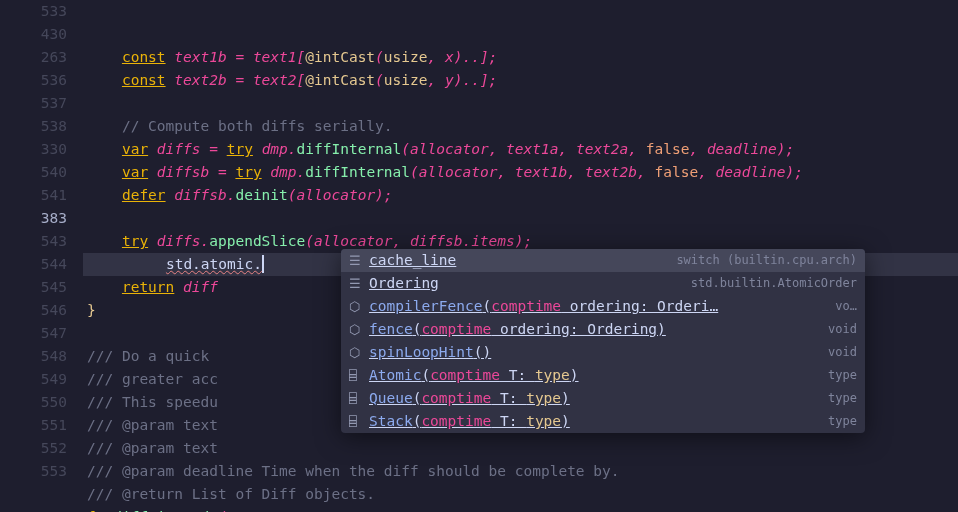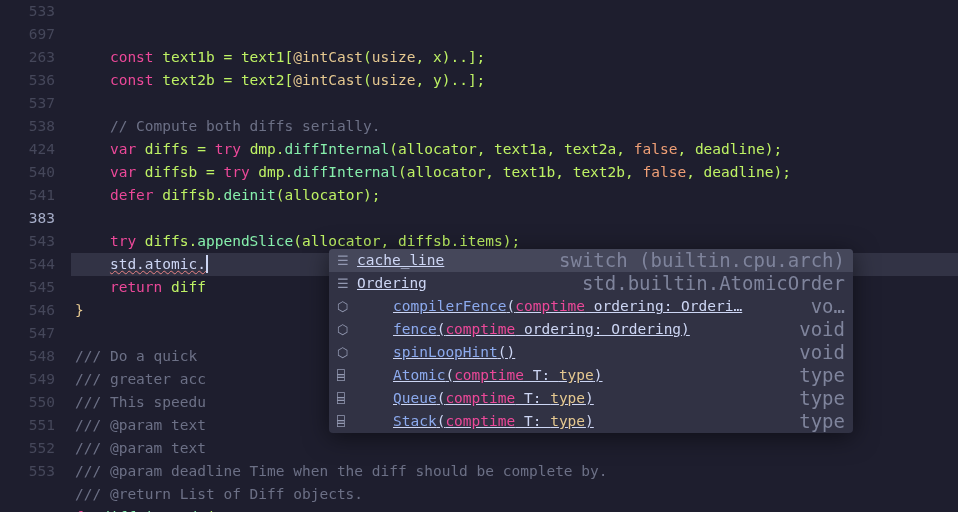--- a/index.html
+++ b/index.html
@@ -10,20 +10,21 @@
     line-height: 23px;
     width: 958px;
     height: 512px;
     overflow: hidden;
     color: #cdd6f4;
   }
   .editor {
     display: flex;
     height: 100%;
     position: relative;
+    padding-left: 12px;
   }
   .gutter {
     width: 75px;
     text-align: right;
     padding-right: 20px;
     color: #45475a;
     user-select: none;
     flex-shrink: 0;
     padding-top: 0;
   }
@@ -43,29 +44,29 @@
   }
   .cursor {
     display: inline-block;
     width: 2px;
     height: 18px;
     background: #cdd6f4;
     vertical-align: middle;
     margin-bottom: 2px;
   }
   
-  .kw   { color: #ec4899; }
+  .kw   { color: #eab308; text-decoration: underline; }
   .fn   { color: #86efac; }
   .builtin { color: #e5c890; }
   .type { color: #e5c890; }
-  .punc, .plain { color: #bef264; }
+  .punc, .plain { color: #ec4899; font-style: italic; }
   .bool { color: #ef9f76; }
   .comment { color: #6c7086; }
   .brace-pair { color: #e5c890; }
-  .err  { text-decoration: underline wavy #e78284; text-decoration-thickness:1px;}
+  .err  { text-decoration: underline wavy #e78284; text-decoration-thickness:1px;margin-left:44px;}
   
   .popup {
     position: absolute;
     left: 254px;
     top: 249px;
     width: 524px;
     background: #313244;
     border-radius: 4px;
     box-shadow: 0 4px 24px rgba(0,0,0,0.5);
     overflow: hidden;
@@ -86,41 +87,41 @@
   }
   .popup .label {
     flex: 1;
     white-space: nowrap;
     overflow: hidden;
     text-overflow: ellipsis;
     text-decoration: underline;
   }
   .popup .detail {
     color: #7f849c;
-    font-size: 19px;
+    font-size: 12px;
     padding-left: 10px;
     white-space: nowrap;
   }
-  .popup .lblfn { color: #8caaee; margin-left: 36px; }
+  .popup .lblfn { color: #8caaee; }
   .popup .lblkw { color: #ec4899; }
   .popup .lblty { color: #e5c890; }
   .popup .lblpl { color: #cdd6f4; }
 </style>
 </head>
 <body>
 
 <div class="editor">
   <div class="gutter" id="gutter">
       <div class="ln">533</div>
-      <div class="ln">697</div>
+      <div class="ln">430</div>
       <div class="ln">263</div>
       <div class="ln">536</div>
       <div class="ln">537</div>
       <div class="ln">538</div>
-      <div class="ln">424</div>
+      <div class="ln">330</div>
       <div class="ln">540</div>
       <div class="ln">541</div>
       <div class="ln current">383</div>
       <div class="ln">543</div>
       <div class="ln">544</div>
       <div class="ln">545</div>
       <div class="ln">546</div>
       <div class="ln">547</div>
       <div class="ln">548</div>
       <div class="ln">549</div>

